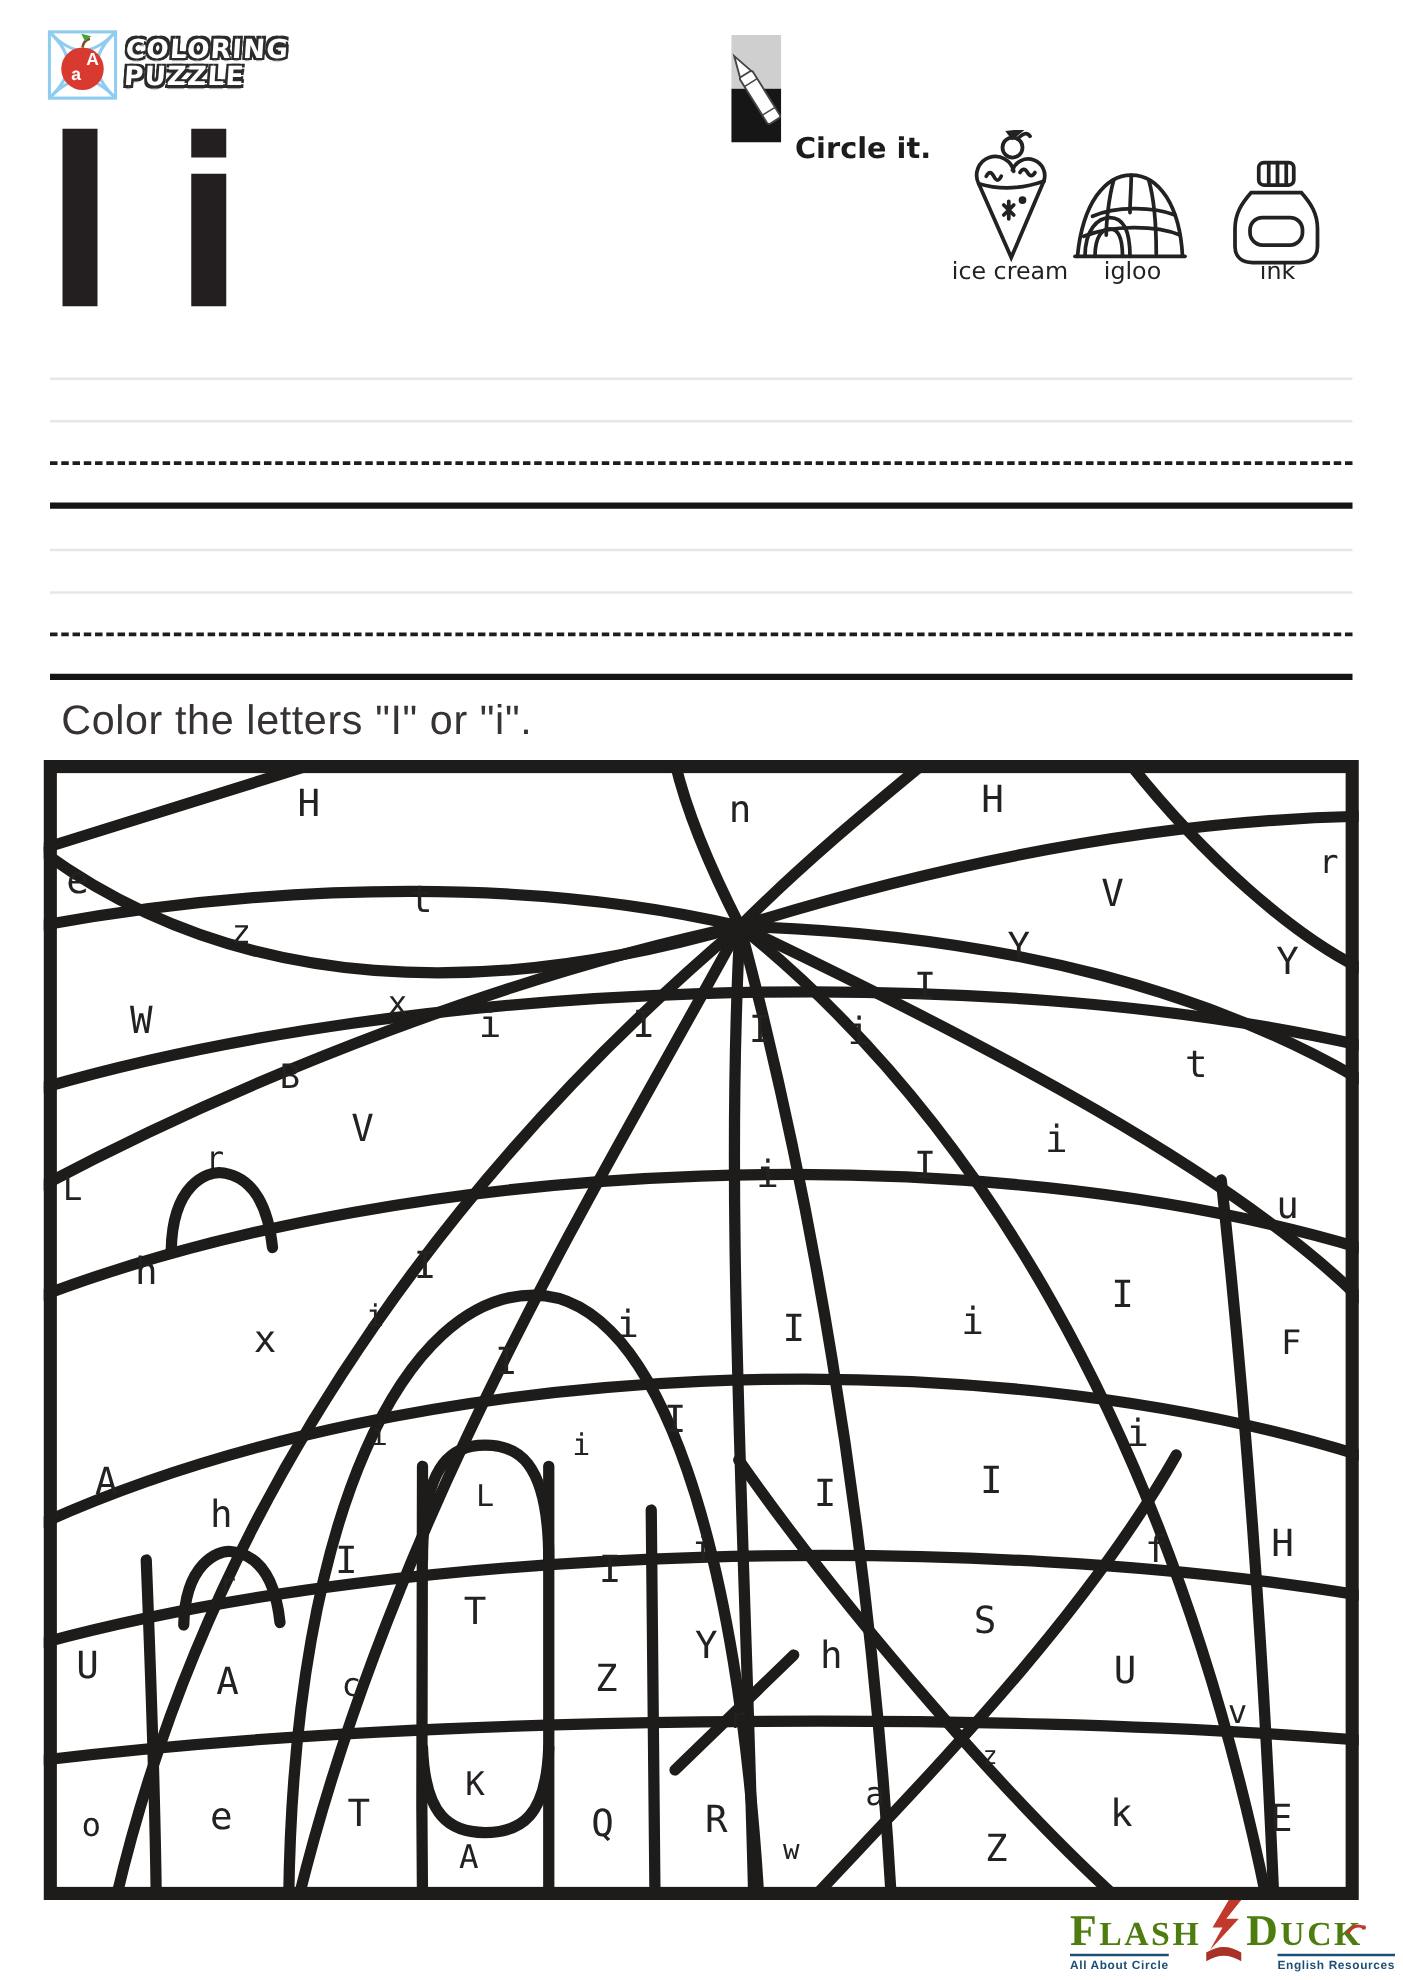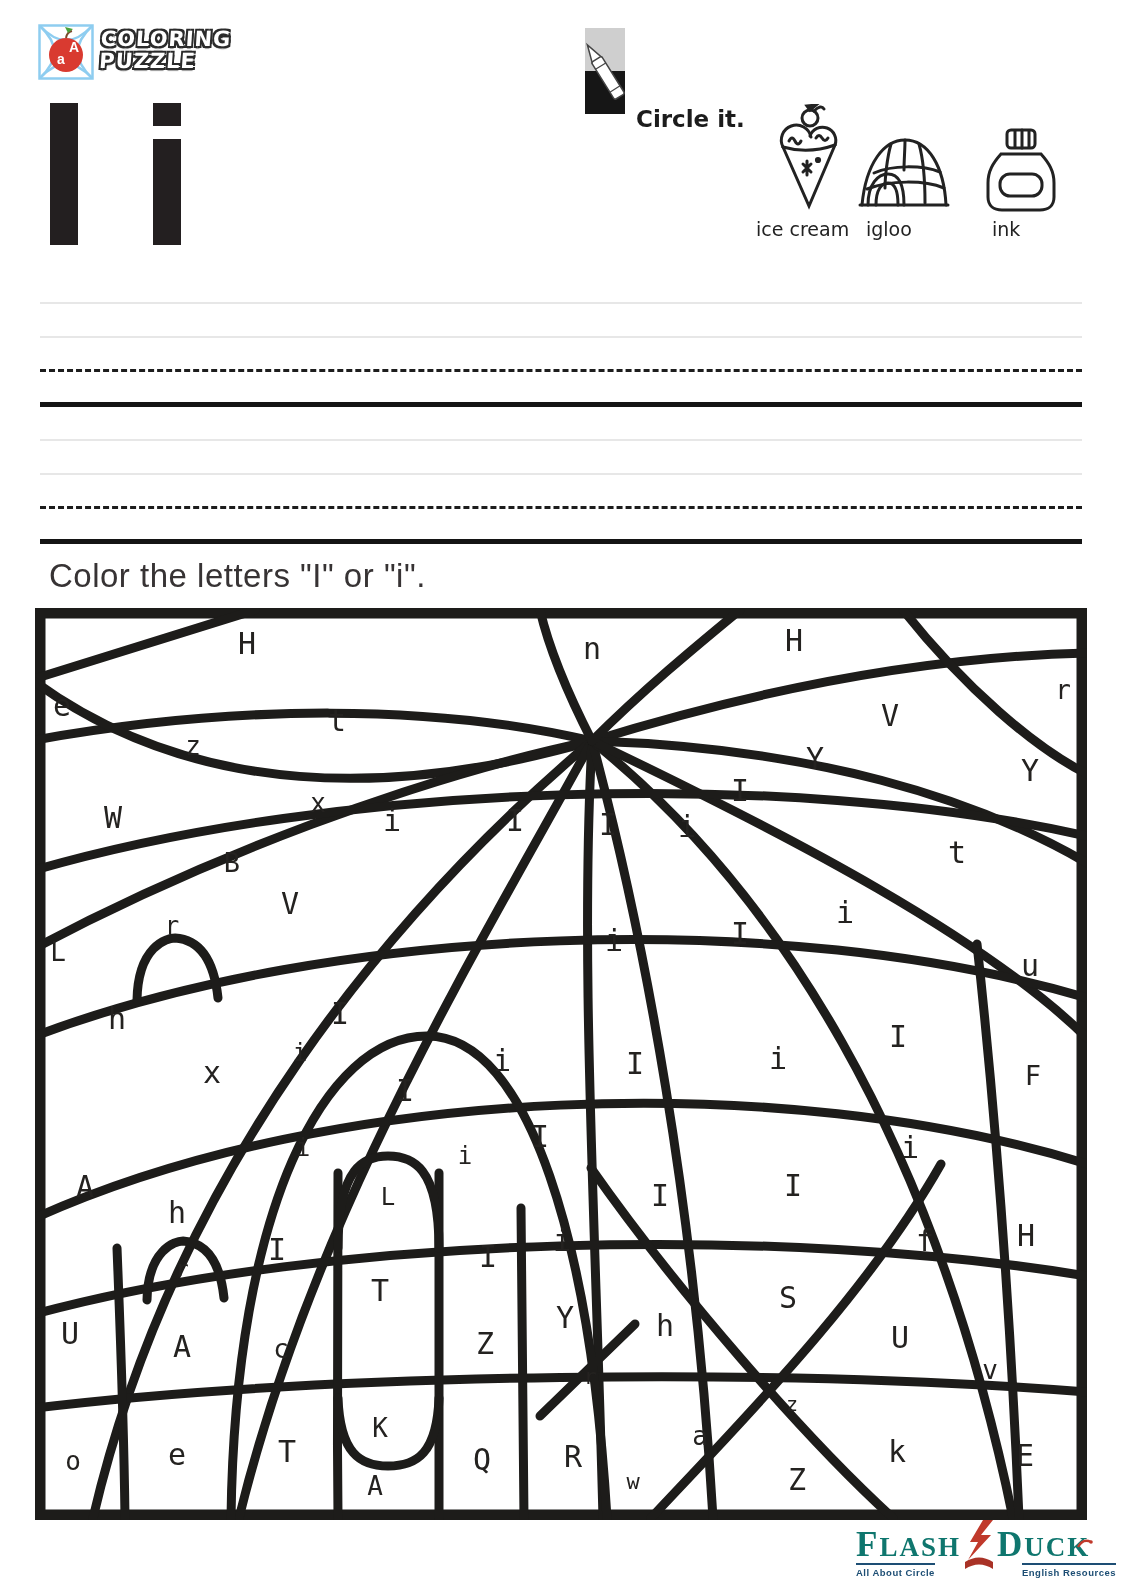--- a/index.html
+++ b/index.html
@@ -22,22 +22,22 @@
   
   #crayon-box{position:absolute;left:585px;top:28px;}
   .instr-line{position:absolute;left:636px;font-family:"DejaVu Sans",sans-serif;
      font-weight:700;font-size:23px;color:#1c1c1c;}
   #instr-line1{top:74px;}
   #instr-line2{top:106px;}
   .opt-icon{position:absolute;}
   #icon-icecream{left:770px;top:104px;}
   #icon-igloo{left:858px;top:128px;}
   #icon-ink{left:984px;top:126px;}
-  .opt-label{position:absolute;top:218px;font-family:"DejaVu Sans",sans-serif;
-     font-size:19px;color:#222;}
+  .opt-label{position:absolute;top:206px;font-family:"DejaVu Sans",sans-serif;
+     font-size:19px;color:#222;text-align:center;}
   #lbl-icecream{left:756px;width:104px;}
   #lbl-igloo{left:866px;width:80px;}
   #lbl-ink{left:992px;width:60px;}
 
   
   .heading{position:absolute;left:49px;font-size:33px;letter-spacing:.5px;color:#373334;}
   #write-heading{top:259px;}
   #color-heading{top:557px;}
 
   
@@ -50,21 +50,21 @@
   #puzzle{position:absolute;left:35px;top:608px;width:1052px;height:912px;}
   #puzzle svg{position:absolute;left:0;top:0;}
   #puzzle-letters{position:absolute;left:0;top:0;width:100%;height:100%;}
   .pl{position:absolute;transform:translate(-50%,-50%);
       font-family:"DejaVu Sans Mono",monospace;font-size:30px;color:#242220;}
 
   
   #footer-logo{position:absolute;left:856px;top:1520px;width:260px;}
   #footer-row1{display:flex;align-items:flex-end;}
   .logo-word{display:inline-block;font-family:"Liberation Serif",serif;font-weight:700;
-     font-size:27px;letter-spacing:2px;color:#0f766e;line-height:30px;}
+     font-size:27px;letter-spacing:2px;color:#4d7c0f;line-height:30px;}
   .logo-word::first-letter{font-size:35px;}
   #footer-bolt{margin:0 3px -8px 3px;}
   #footer-row2{display:flex;justify-content:space-between;margin-top:1px;}
   .tagline{border-top:2px solid #1d4e74;padding-top:2px;font-size:9.5px;font-weight:700;
      color:#1d4e74;letter-spacing:.5px;}
   #duck-swoosh{position:relative;left:-14px;top:-12px;}
 </style>
 </head>
 <body>
 

